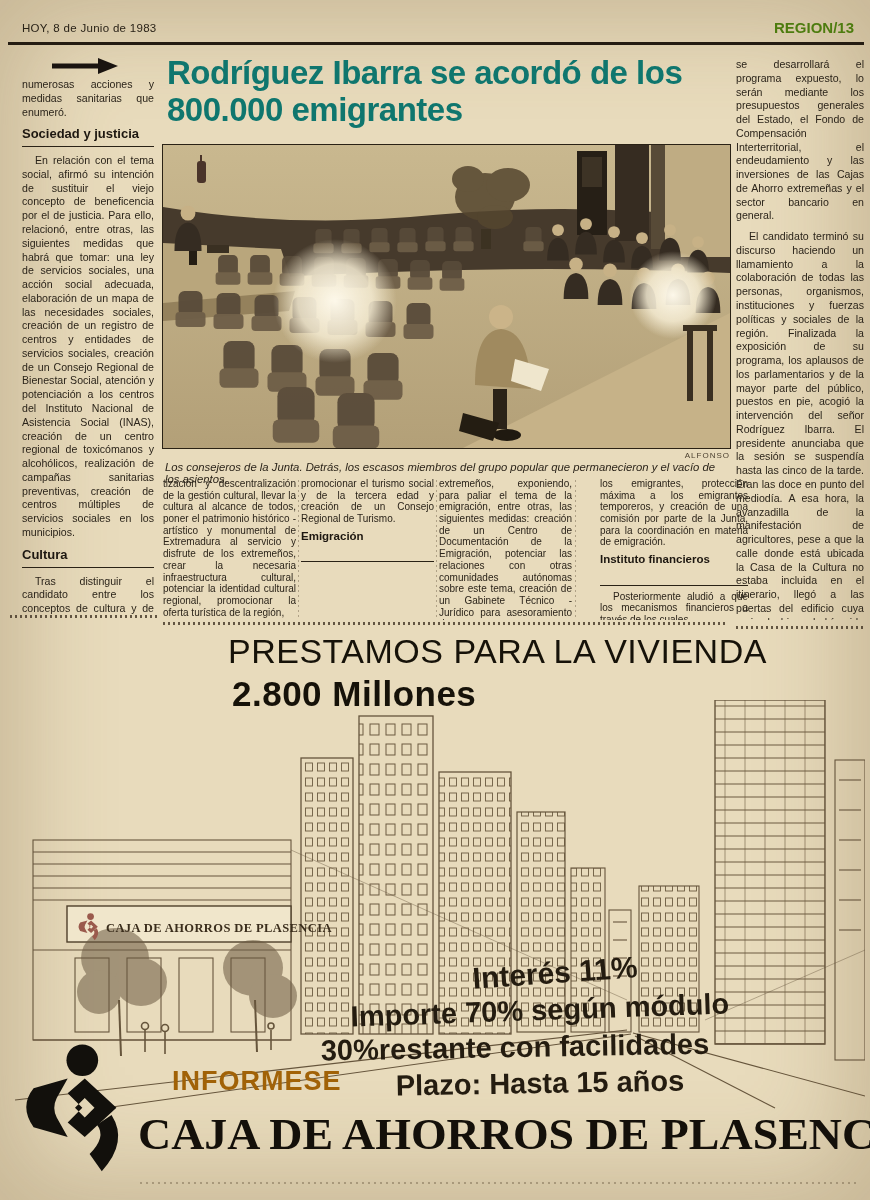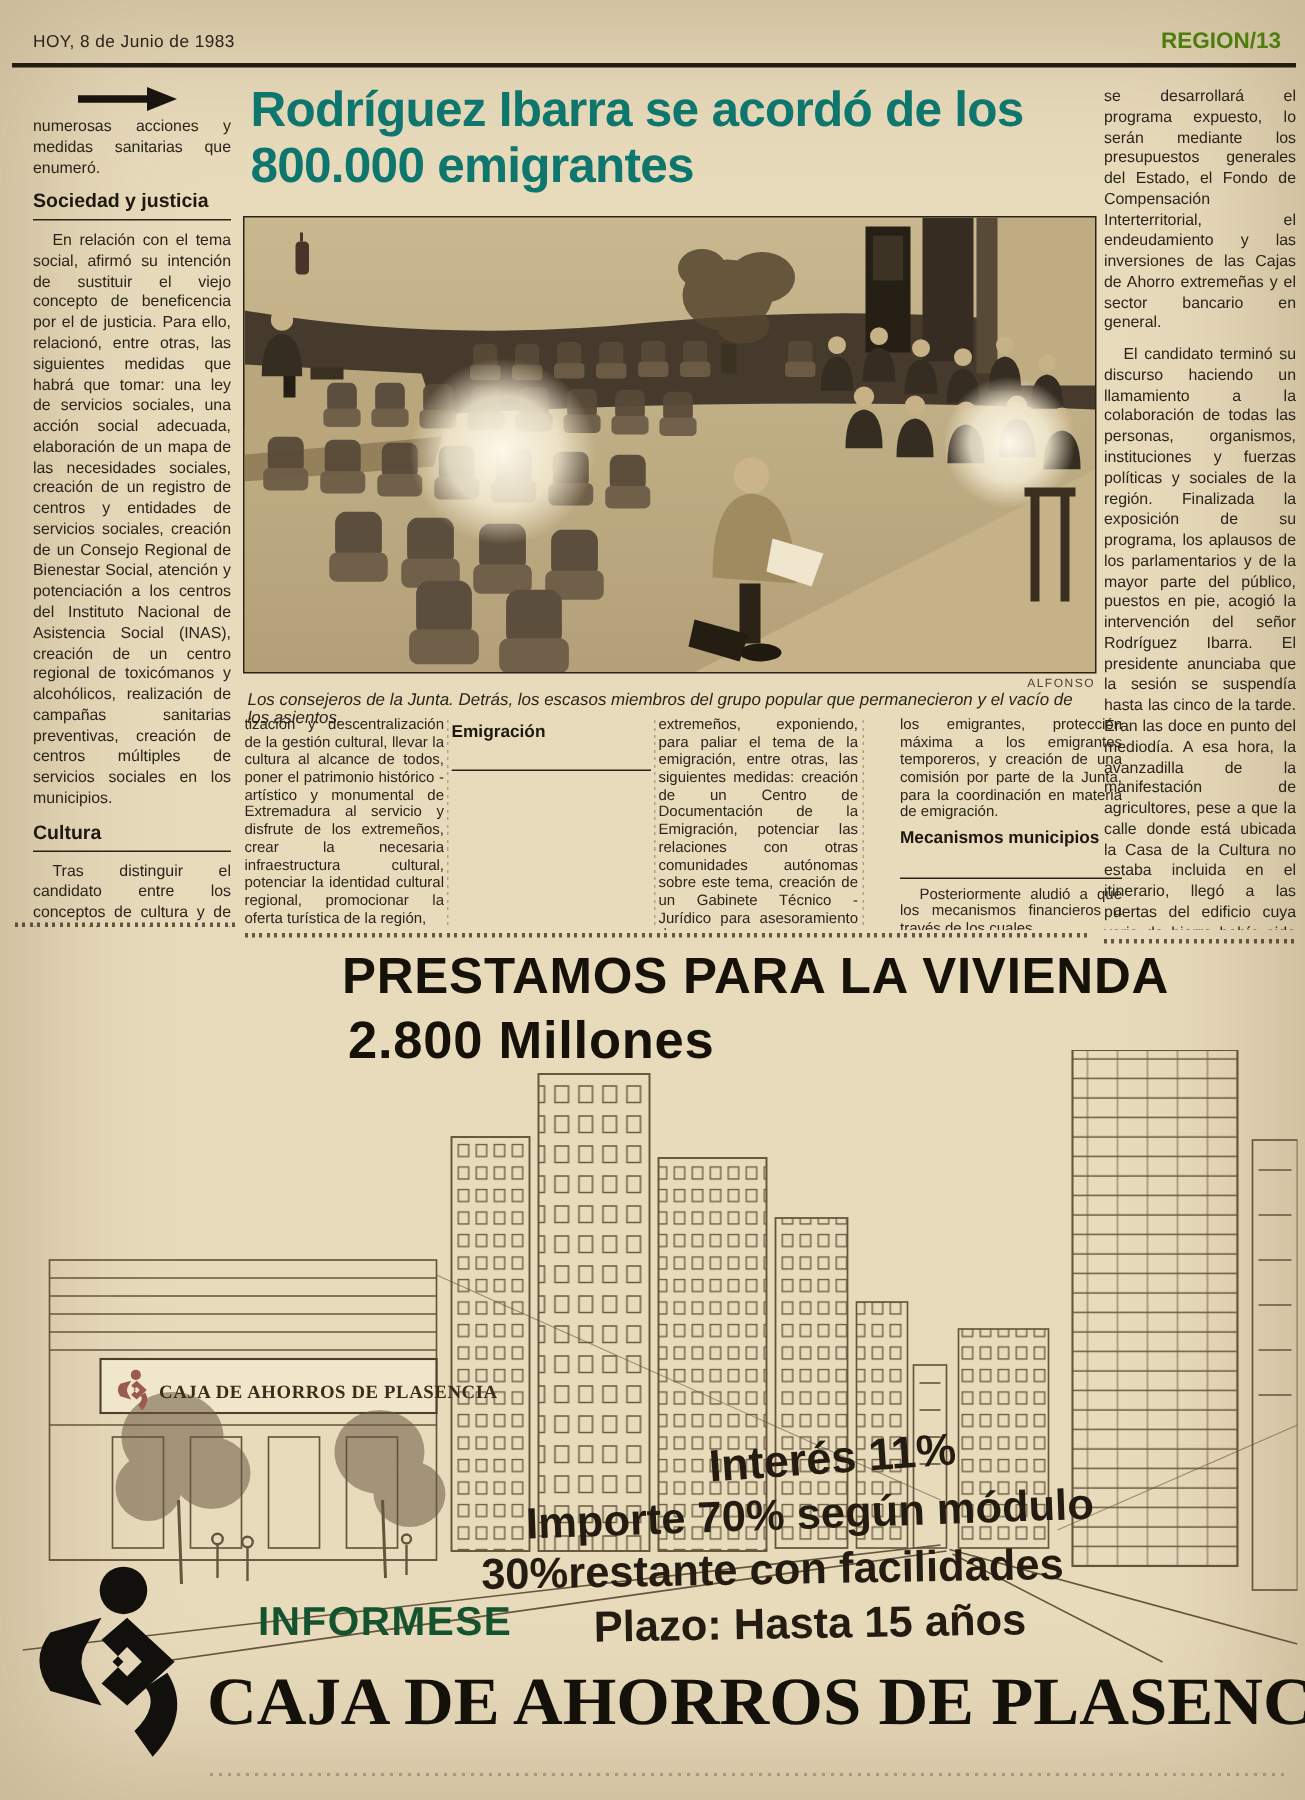--- a/index.html
+++ b/index.html
@@ -39,26 +39,26 @@
   .headline{top:55px;left:167px;width:562px;font-size:33px;line-height:1.12;
      font-weight:bold;color:#0f766e;letter-spacing:-.5px;}
 
   
   .photo{top:145px;left:163px;width:567px;height:303px;background:#b7a57e;
      outline:1.5px solid #2a2215;}
   .credit{top:451px;right:140px;font-size:8px;letter-spacing:1px;color:#4a3f2e;}
   .caption{top:461px;left:165px;width:565px;font-size:11.3px;font-style:italic;color:#2b241a;}
 
   
-  .ad-t1{top:632px;left:228px;font-size:34px;font-weight:bold;color:#161209;letter-spacing:.5px;}
+  .ad-t1{top:632px;left:228px;font-size:34px;font-weight:normal;color:#161209;letter-spacing:.5px;}
   .ad-t2{top:674px;left:232px;font-size:35px;font-weight:bold;color:#161209;letter-spacing:.5px;}
   .terms{font-weight:bold;color:#241c10;white-space:nowrap;}
   .sign{font-family:"Liberation Serif",serif;font-weight:bold;font-size:12.5px;
         color:#3a2d1c;letter-spacing:.4px;white-space:nowrap;}
-  .informese{top:1066px;left:172px;font-size:27px;font-weight:bold;color:#14532d;letter-spacing:1px;}
+  .informese{top:1066px;left:172px;font-size:27px;font-weight:bold;color:#a16207;letter-spacing:1px;}
   .bankname{top:1108px;left:138px;width:732px;font-family:"Liberation Serif",serif;
         font-weight:bold;font-size:45px;color:#14100a;letter-spacing:0px;
         transform:scaleX(1.02);transform-origin:left;white-space:nowrap;}
   .botdots{top:1182px;left:140px;right:10px;height:2px;opacity:.35;
      background:repeating-linear-gradient(90deg,#55442c 0 2px,transparent 2px 6px);}
 </style>
 </head>
 <body>
 
 <div class="paper"></div>
@@ -206,28 +206,29 @@
     <path d="M520,180 h34 v6 h-4 v70 h-6 v-70 h-14 v70 h-6 v-70 h-4 Z" fill="#3a2f20"></path>
   </svg>
 </div>
 <div class="abs credit">ALFONSO</div>
 <div class="abs caption">Los consejeros de la Junta. Detrás, los escasos miembros del grupo popular que permanecieron y el vacío de los  asientos.</div>
 
 <div class="abs body-txt dense" style="top:478px;left:163px;width:133px;height:142px;overflow:hidden;">
   <p>tización y descentralización de la gestión cultural, llevar la cultura al alcance de todos, poner el patrimonio histórico - artístico y monumental de Extremadura al servicio y disfrute de los extremeños, crear la necesaria infraestructura cultural, potenciar la identidad cultural regional, promocionar la oferta turística de la región,</p>
 </div>
 <div class="abs body-txt dense" style="top:478px;left:301px;width:133px;height:142px;overflow:hidden;">
+  <p>promocionar el turismo social y de la tercera edad y creación de un Consejo Regional de Turismo.</p>
   <div class="subhead">Emigración</div>
 </div>
 <div class="abs body-txt dense" style="top:478px;left:439px;width:133px;height:142px;overflow:hidden;">
   <p>extremeños, exponiendo, para paliar el tema de la emigración, entre otras, las siguientes medidas: creación de un Centro de Documentación de la Emigración, potenciar las relaciones con otras comunidades autónomas sobre este tema, creación de un Gabinete Técnico - Jurídico para asesoramiento de</p>
 </div>
 <div class="abs body-txt dense" style="top:478px;left:600px;width:148px;height:142px;overflow:hidden;">
   <p>los emigrantes, protección máxima a los emigrantes temporeros, y creación de una comisión por parte de la Junta, para la coordinación en materia de emigración.</p>
-  <div class="subhead">Mecanismos municipios</div>
+  <div class="subhead">Instituto financieros</div>
   <p class="ind">Posteriormente aludió a que los mecanismos financieros a través de los cuales</p>
 </div>
 <div class="abs vrule" style="top:480px;left:298px;height:140px;"></div>
 <div class="abs vrule" style="top:480px;left:436px;height:140px;"></div>
 <div class="abs vrule" style="top:480px;left:575px;height:140px;"></div>
 <div class="abs dashrule" style="top:622px;left:163px;width:565px;"></div>
 
 <div class="abs body-txt" style="top:58px;left:736px;width:128px;height:562px;overflow:hidden;">
   <p>se desarrollará el programa expuesto, lo serán mediante los presupuestos generales del Estado, el Fondo de Compensación Interterritorial, el endeudamiento y las inversiones de las Cajas de Ahorro extremeñas y el sector bancario en general.</p>
   <p class="ind">El candidato terminó su discurso haciendo un llamamiento a la colaboración de todas las personas, organismos, instituciones y fuerzas políticas y sociales de la región. Finalizada la exposición de su programa, los aplausos de los parlamentarios y de la mayor parte del público, puestos en pie, acogió la intervención del señor Rodríguez Ibarra. El presidente anunciaba que la sesión se suspendía hasta las cinco de la tarde. Eran las doce en punto del mediodía. A esa hora, la avanzadilla de la manifestación de agricultores, pese a que la calle donde está ubicada la Casa de la Cultura no estaba incluida en el itinerario, llegó a las puertas del edificio cuya verja de hierro había sido cerrada por la Policía. Los manifestantes prorrumpieron en gritos de «El campo unido jamás será vencido» y «Juan Carlos, dimite, el pueblo no te admite», mientras los parlamentarios, el candidato y el público permanecían en el interior, encerrados y sin poder salir hasta que, después de una media hora, la tensión exterior aflojó y pudo finalmente desalojarse el edificio.</p>

